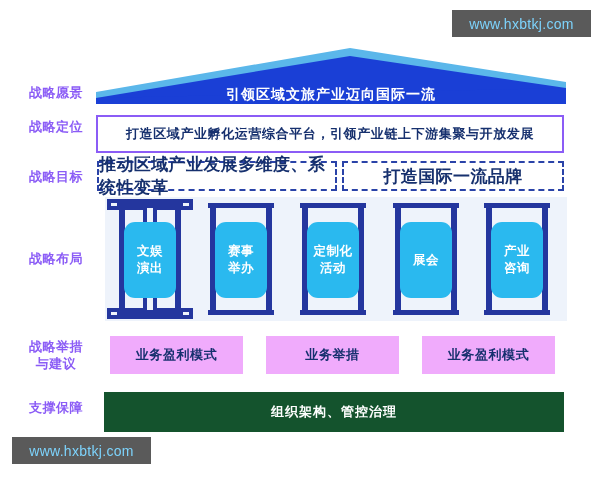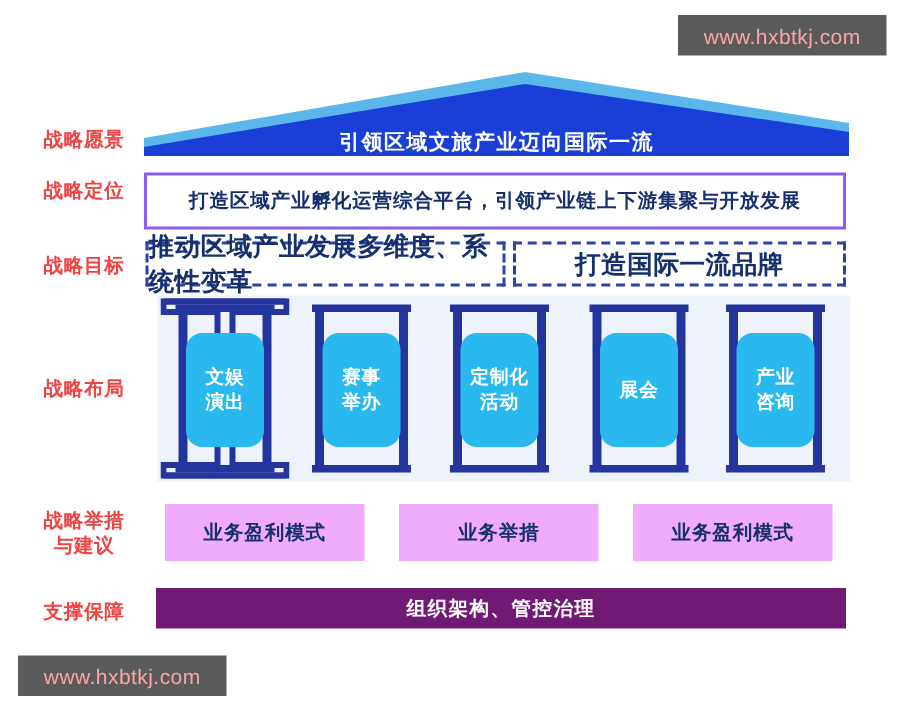--- a/index.html
+++ b/index.html
@@ -10,21 +10,21 @@
     position:relative;
     overflow:hidden;
   }
   #stage{position:absolute;left:0;top:0;width:600px;height:480px;}
 
   
   .row-label{
     position:absolute;
     left:16px;width:80px;
     text-align:center;
-    color:#ef4444;
+    color:#8b5cf6;
     font-weight:bold;
     font-size:13px;
     line-height:17px;
     letter-spacing:0.5px;
   }
 
   
   #roof-wrap{position:absolute;left:96px;top:48px;width:470px;height:56px;}
   #roof-wrap svg{display:block;}
   .roof-text{
@@ -95,31 +95,31 @@
     background:#f0abfc;
     display:flex;align-items:center;justify-content:center;
   }
   #measure-0{left:110px;width:133px;}
   #measure-1{left:266px;width:133px;}
   #measure-2{left:422px;width:133px;}
   .measure .txt{color:#16306e;font-weight:bold;font-size:13px;letter-spacing:0.6px;}
 
   
   #foundation{
-    position:absolute;left:104px;top:392px;width:460px;height:27px;
-    background:#701a75;
+    position:absolute;left:104px;top:392px;width:460px;height:40px;
+    background:#14532d;
     display:flex;align-items:center;justify-content:center;
   }
   #foundation .txt{color:#ffffff;font-weight:bold;font-size:13px;letter-spacing:1px;}
 
   
   .watermark{
     position:absolute;
     background:#5a5a5a;
-    color:#fca5a5;
+    color:#7dd3fc;
     font-size:14px;
     letter-spacing:0.3px;
     display:flex;align-items:center;justify-content:center;
     font-family:"Liberation Sans","DejaVu Sans",sans-serif;
   }
   #watermark-top{left:452px;top:10px;width:139px;height:27px;}
   #watermark-bottom{left:12px;top:437px;width:139px;height:27px;}
 </style>
 </head>
 <body>

